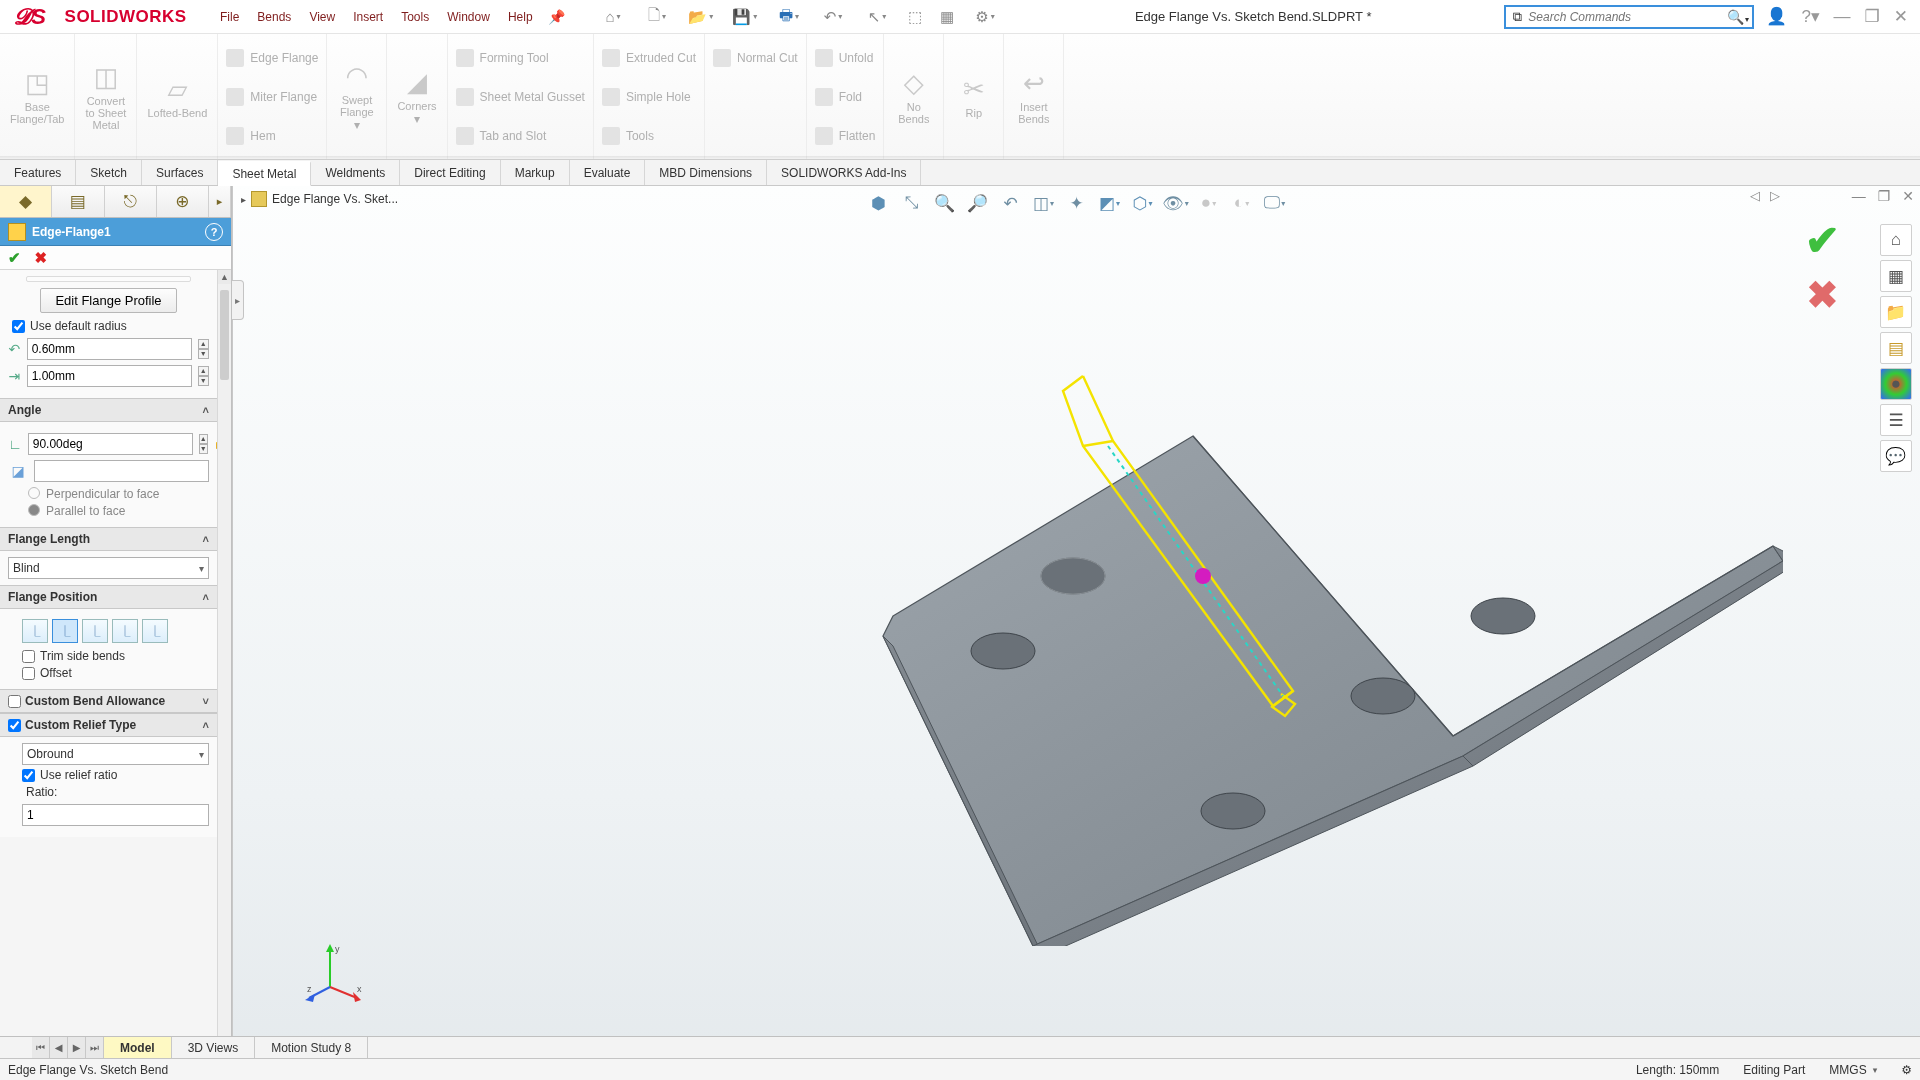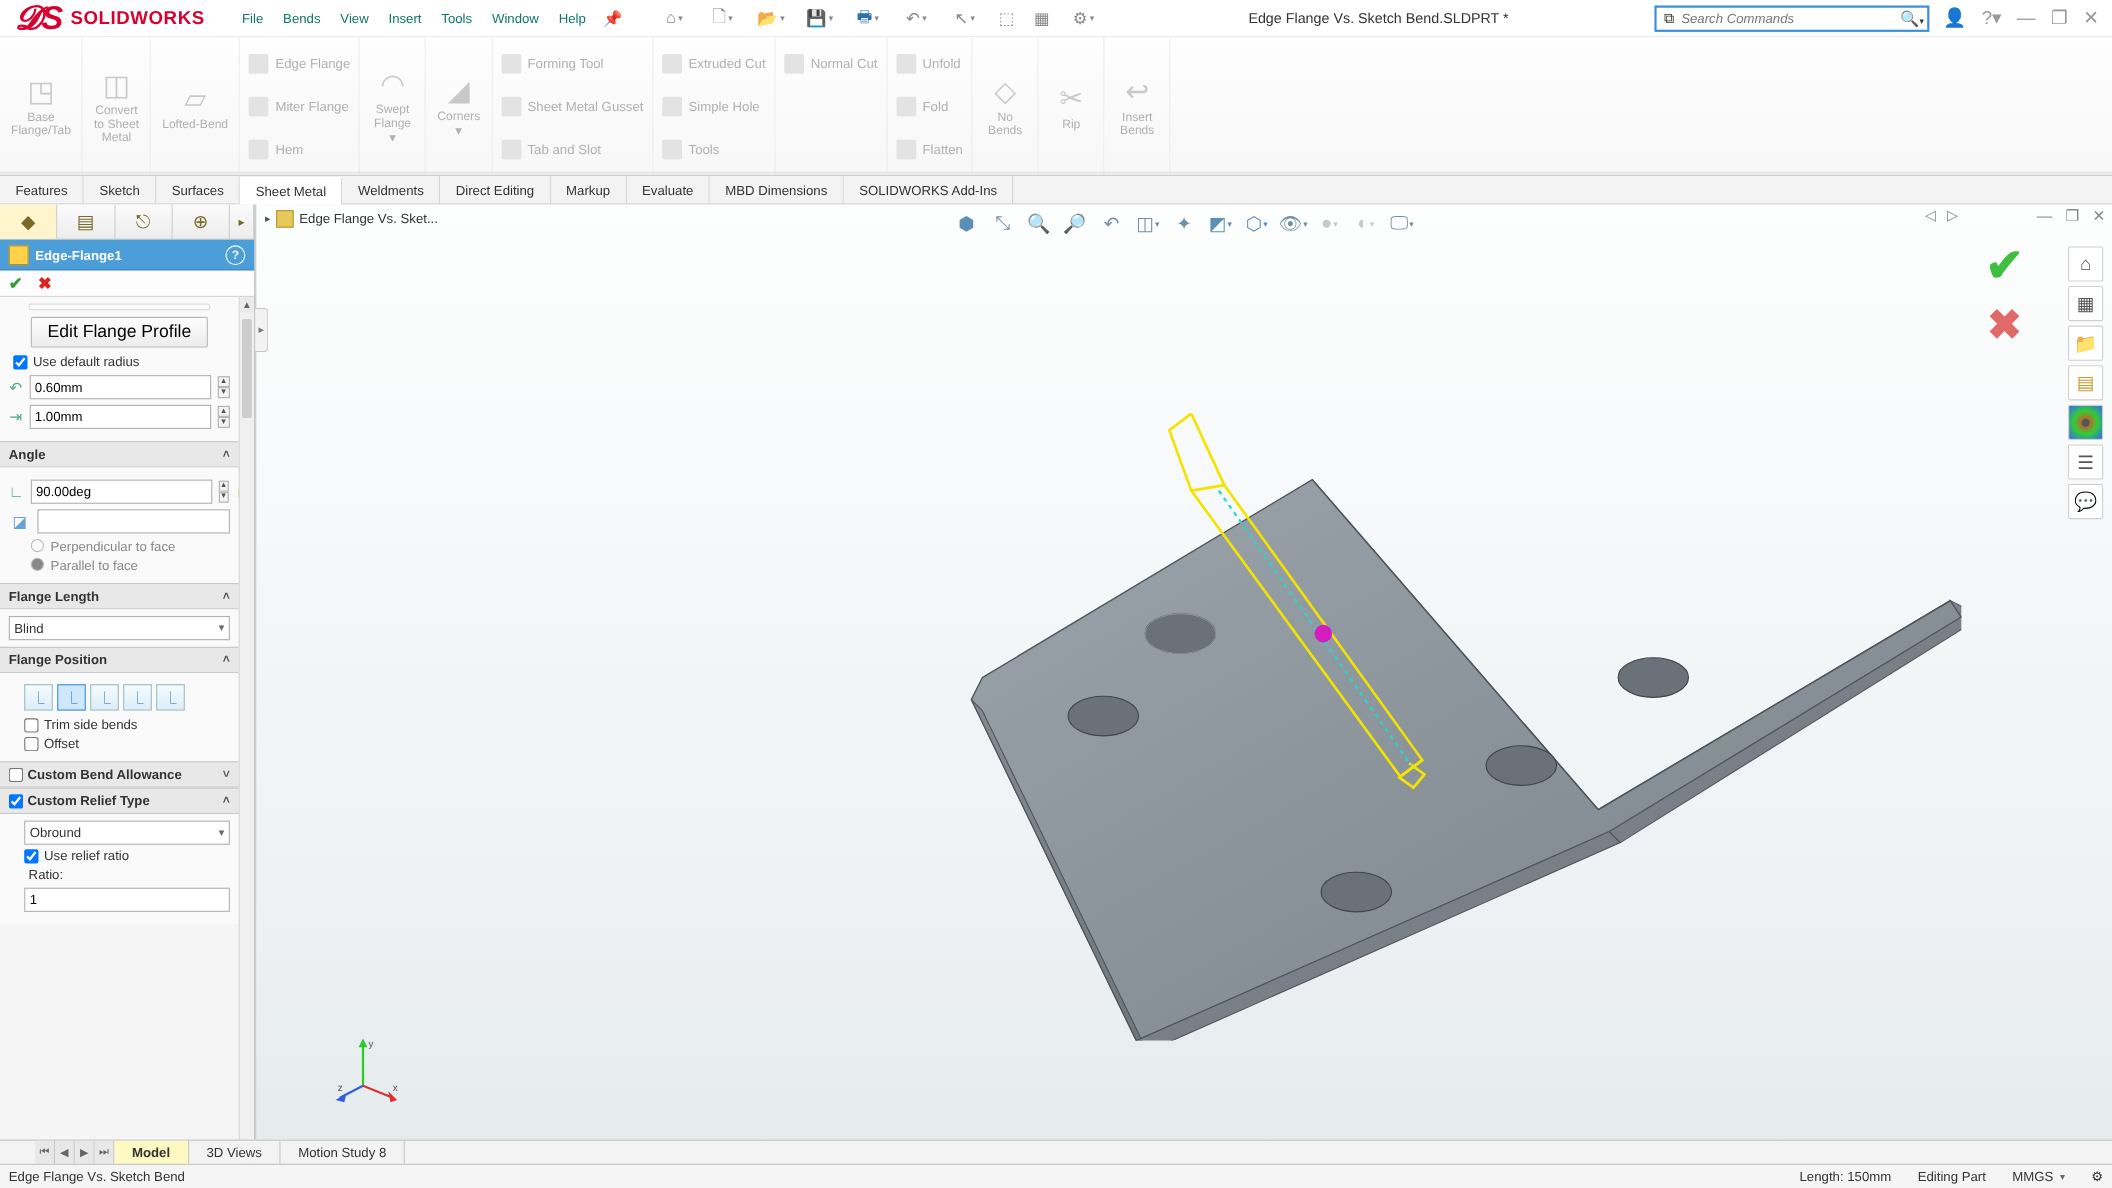--- a/index.html
+++ b/index.html
@@ -1,23 +1,23 @@
 <!DOCTYPE html>
 <html><head>
 <meta charset="utf-8">
 <style>
 * { box-sizing: border-box; margin: 0; padding: 0; font-family: "Segoe UI", Arial, sans-serif; }
 body { width: 1920px; height: 1080px; overflow: hidden; background: #fff; font-size: 12px; color: #333; position: relative; }
 
 
 .titlebar { height: 34px; display: flex; align-items: center; background: #fff; border-bottom: 1px solid #e5e5e5; }
 .logo { width: 200px; height: 34px; display: flex; align-items: center; padding-left: 14px; font-weight: bold; color: #d7002f; font-size: 17px; letter-spacing: 0.5px; }
-.logo .ds { font-style: italic; margin-right: 6px; font-size: 30px; }
+.logo .ds { font-style: italic; margin-right: 18px; font-size: 22px; }
 .menus { display: flex; gap: 18px; padding-left: 20px; }
-.menus span { color: #0f766e; cursor: default; }
+.menus span { color: #7f1d1d; cursor: default; }
 .pin { margin-left: 16px; color: #007acc; font-size: 14px; }
 .quick-icons { display: flex; align-items: center; gap: 10px; margin-left: 30px; }
 .qi { width: 22px; height: 22px; display: flex; align-items: center; justify-content: center; color: #888; font-size: 15px; position: relative; }
 .qi .dd { font-size: 8px; margin-left: 2px; color: #888; }
 .qi.wide { width: 34px; }
 .doc-title { flex: 1; text-align: center; color: #333; font-size: 13px; }
 .search-wrap { width: 250px; height: 24px; border: 2px solid #3a8fdc; display: flex; align-items: center; margin-right: 12px; }
 .search-wrap .sicon { width: 22px; text-align: center; color: #333; font-size: 13px; }
 .search-wrap input { flex: 1; border: none; outline: none; font-size: 12px; color: #888; font-style: italic; }
 .search-wrap .mag { width: 28px; text-align: center; color: #333; font-size: 14px; }
@@ -55,21 +55,21 @@
 .cancel { color: #d22; font-size: 15px; font-weight: bold; }
 
 .panel-scroll { flex: 1; overflow: hidden; position: relative; padding-right: 14px; }
 .scrollbar { position: absolute; right: 0; top: 0; bottom: 0; width: 14px; background: #f0f0f0; border-left: 1px solid #d8d8d8; }
 .scrollbar .arrow { height: 14px; display: flex; align-items: center; justify-content: center; font-size: 9px; color: #666; background: #eaeaea; }
 .scrollbar .thumb { position: absolute; left: 2px; right: 2px; top: 20px; height: 90px; background: #cdcdcd; border-radius: 2px; }
 
 .sec-header { background: #e8e8e8; border-top: 1px solid #c8c8c8; border-bottom: 1px solid #c8c8c8; padding: 4px 8px; font-weight: bold; display: flex; align-items: center; color: #333; }
 .sec-header .collapse { margin-left: auto; font-size: 11px; color: #555; }
 .sec-body { padding: 6px 8px; background: #fafafa; }
-.btn-wide { display: block; margin: 2px auto 6px; padding: 4px 14px; background: linear-gradient(#fdfdfd,#ececec); border: 1px solid #b7b7b7; border-radius: 2px; font-size: 16px; }
+.btn-wide { display: block; margin: 2px auto 6px; padding: 4px 14px; background: linear-gradient(#fdfdfd,#ececec); border: 1px solid #b7b7b7; border-radius: 2px; font-size: 13px; }
 .row-field { display: flex; align-items: center; gap: 6px; margin: 5px 0; }
 .row-field .ficon2 { width: 20px; height: 20px; display: flex; align-items: center; justify-content: center; color: #5a8; font-size: 14px; }
 .row-field input[type=text] { flex: 1; height: 22px; border: 1px solid #b0b0b0; padding: 0 4px; font-size: 12px; background: #fff; }
 .spin { width: 18px; display: flex; flex-direction: column; }
 .spin div { height: 10px; border: 1px solid #b0b0b0; background: #f3f3f3; font-size: 7px; text-align: center; line-height: 8px; color: #555; }
 .chk { display: flex; align-items: center; gap: 5px; margin: 3px 0 3px 14px; font-size: 12px; }
 .chk input { margin: 0; }
 .radio-row { display: flex; align-items: flex-start; gap: 6px; margin: 3px 0 3px 20px; color: #888; font-size: 12px; }
 .lock { width: 16px; height: 16px; color: #aaa; font-size: 12px; text-align: center; }
 .select { height: 22px; border: 1px solid #b0b0b0; background: #fff; padding: 0 4px; font-size: 12px; display: flex; align-items: center; justify-content: space-between; }

